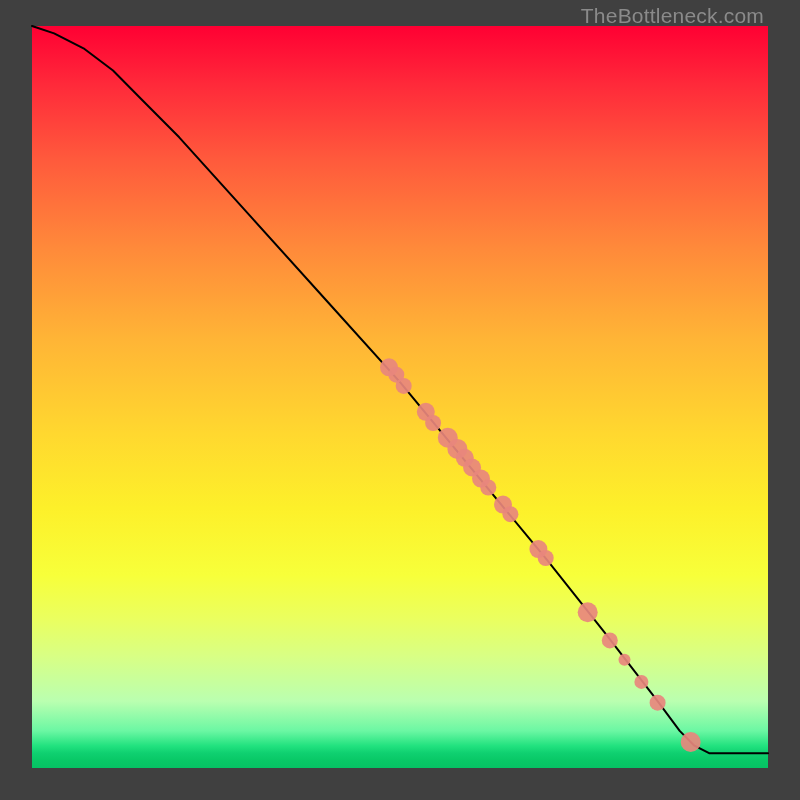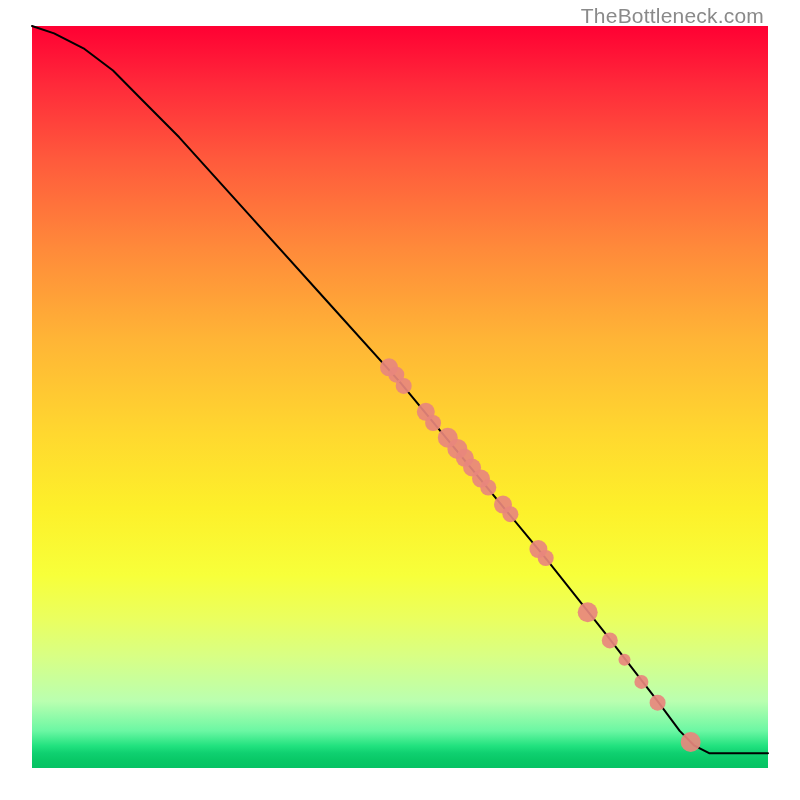--- a/index.html
+++ b/index.html
@@ -8,21 +8,21 @@
     width: 800px;
     height: 800px;
     background: #000;
     font-family: Arial, Helvetica, sans-serif;
     overflow: hidden;
   }
   .frame {
     position: relative;
     width: 800px;
     height: 800px;
-    background: #ffffff;
+    background: #404040;
   }
   .plot {
     position: absolute;
     left: 32px;
     top: 26px;
     width: 736px;
     height: 742px;
     
     background: linear-gradient(to bottom,
       #ff0033 0%,

